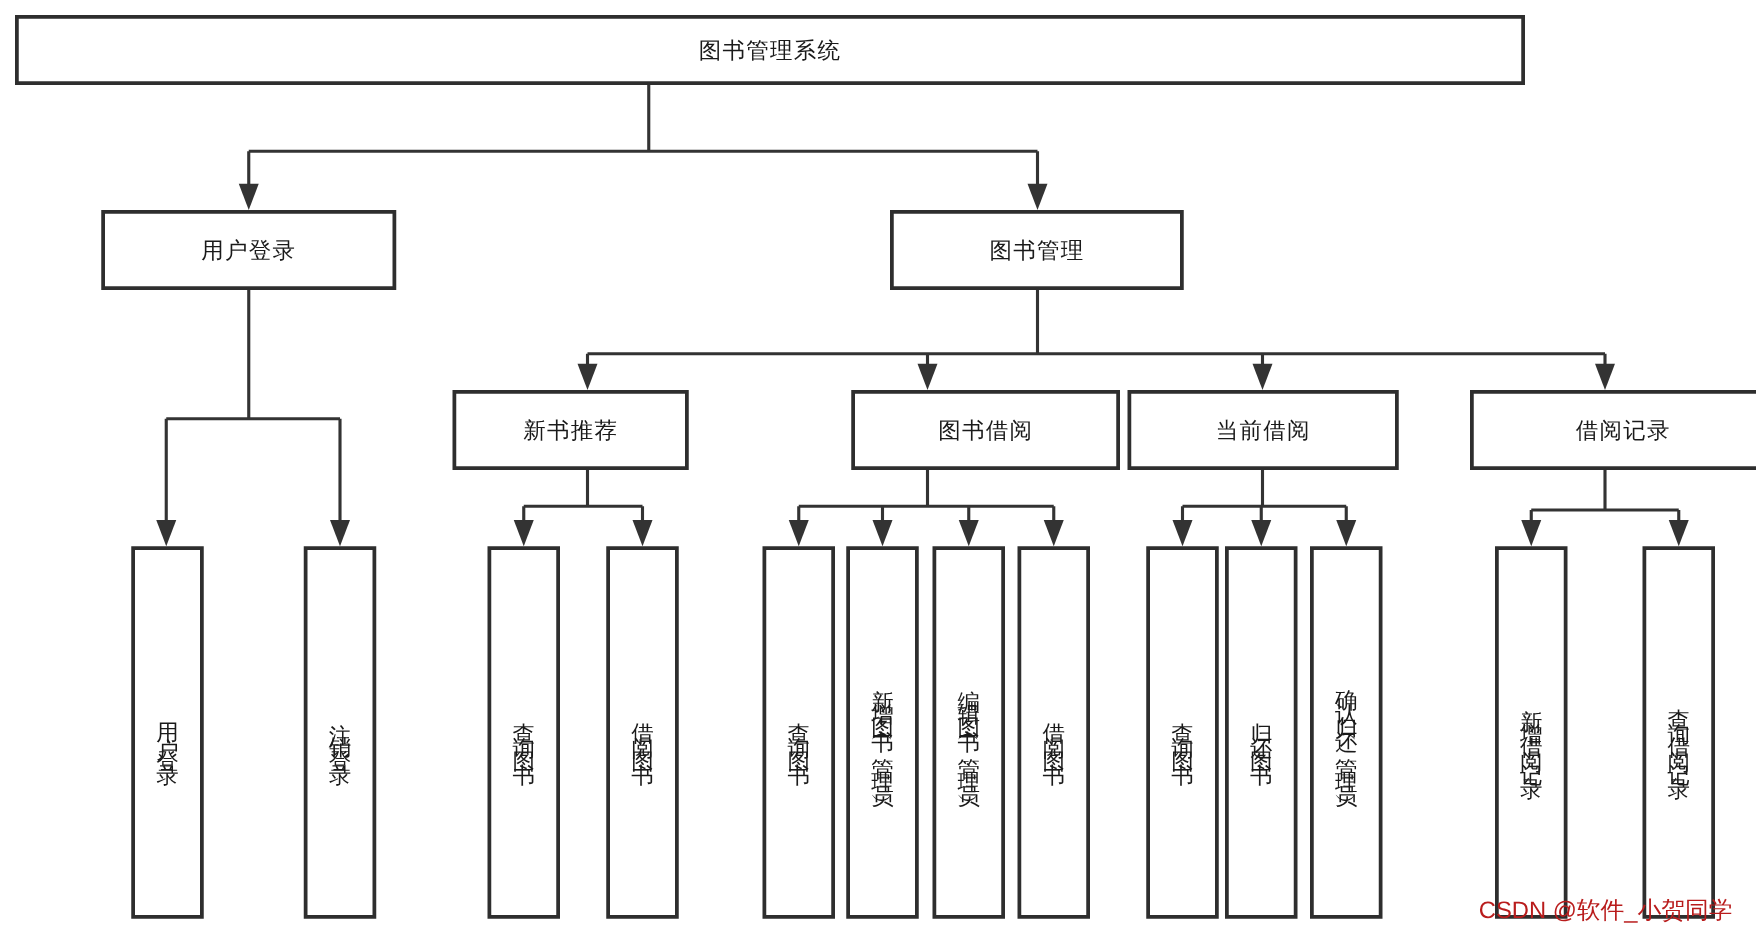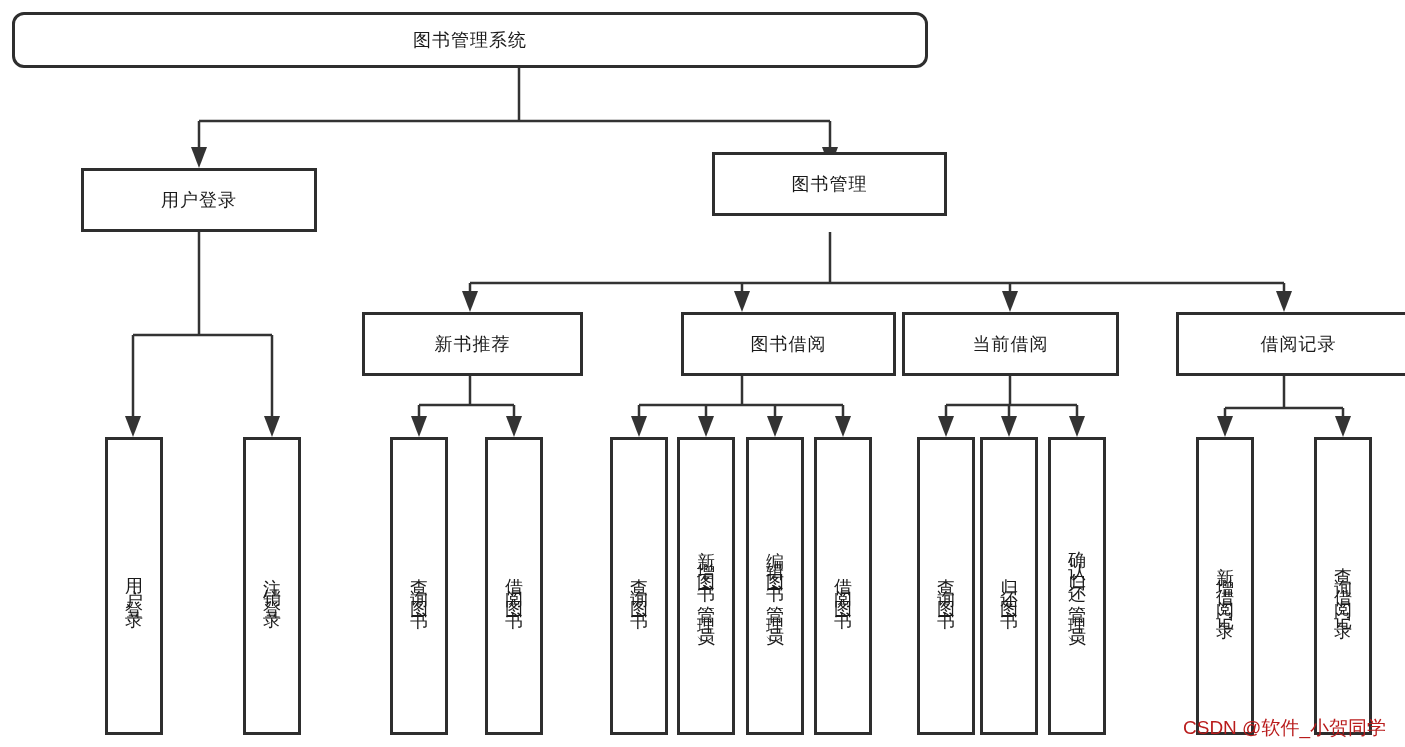--- a/index.html
+++ b/index.html
@@ -24,27 +24,27 @@
   .hbox{font-size:18px;letter-spacing:1px;}
   .vbox span{
     writing-mode:vertical-rl;
     text-orientation:mixed;
     font-size:18px;
     letter-spacing:11px;
     line-height:1;
     white-space:nowrap;
   }
   
-  .n-root{left:12px;top:12px;width:916px;height:56px;border-radius:12px;}
+  .n-root{left:12px;top:12px;width:1208px;height:56px;}
   
   .n-userlogin{left:81px;top:168px;width:236px;height:64px;}
-  .n-bookmgmt{left:712px;top:152px;width:235px;height:64px;}
+  .n-bookmgmt{left:712px;top:168px;width:235px;height:64px;}
   
   .n-l3{top:312px;height:64px;}
-  .n-newbook{left:362px;width:221px;}
+  .n-newbook{left:362px;width:189px;}
   .n-borrow{left:634px;width:215px;margin-left:47px;}
   .n-current{left:902px;width:217px;}
   .n-records{left:1176px;width:245px;}
   
   .leaf{top:437px;width:58px;height:298px;}
   .lf1{left:105px;}  .lf2{left:243px;}
   .lf3{left:390px;}  .lf4{left:485px;}
   .lf5{left:610px;}  .lf6{left:677px;}  .lf7{left:746px;}  .lf8{left:814px;}
   .lf9{left:917px;}  .lf10{left:980px;} .lf11{left:1048px;}
   .lf12{left:1196px;} .lf13{left:1314px;}

